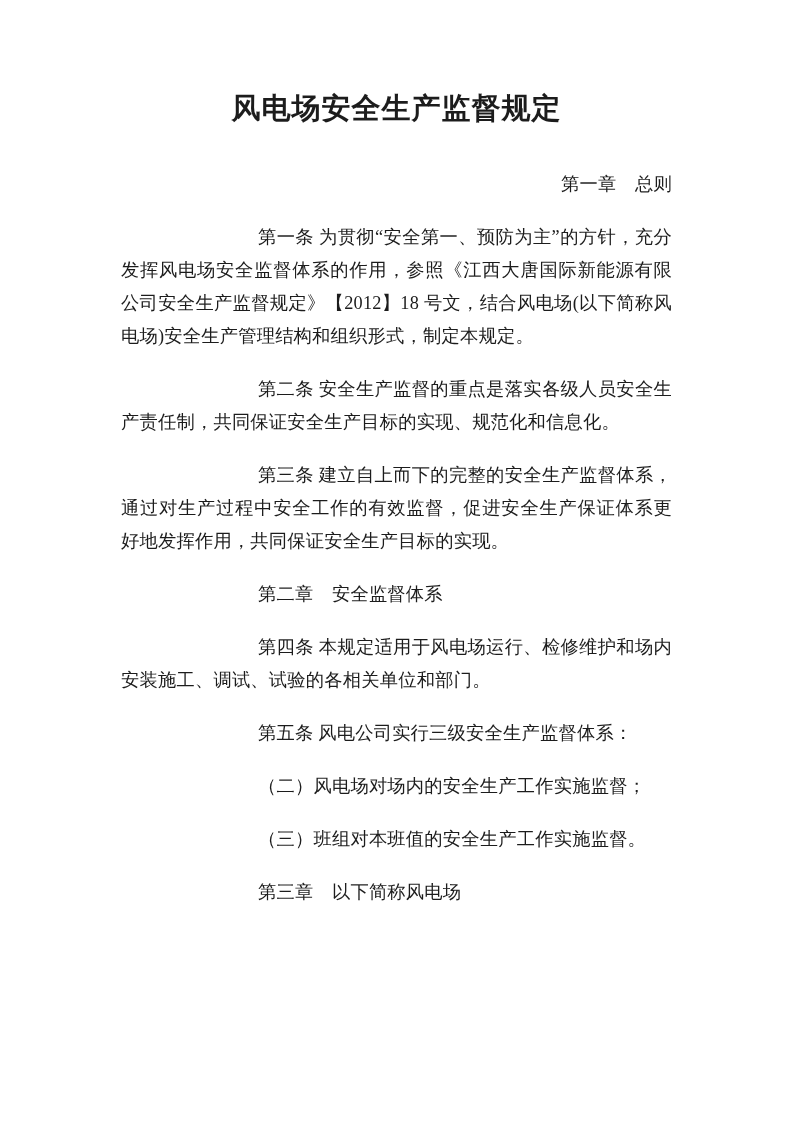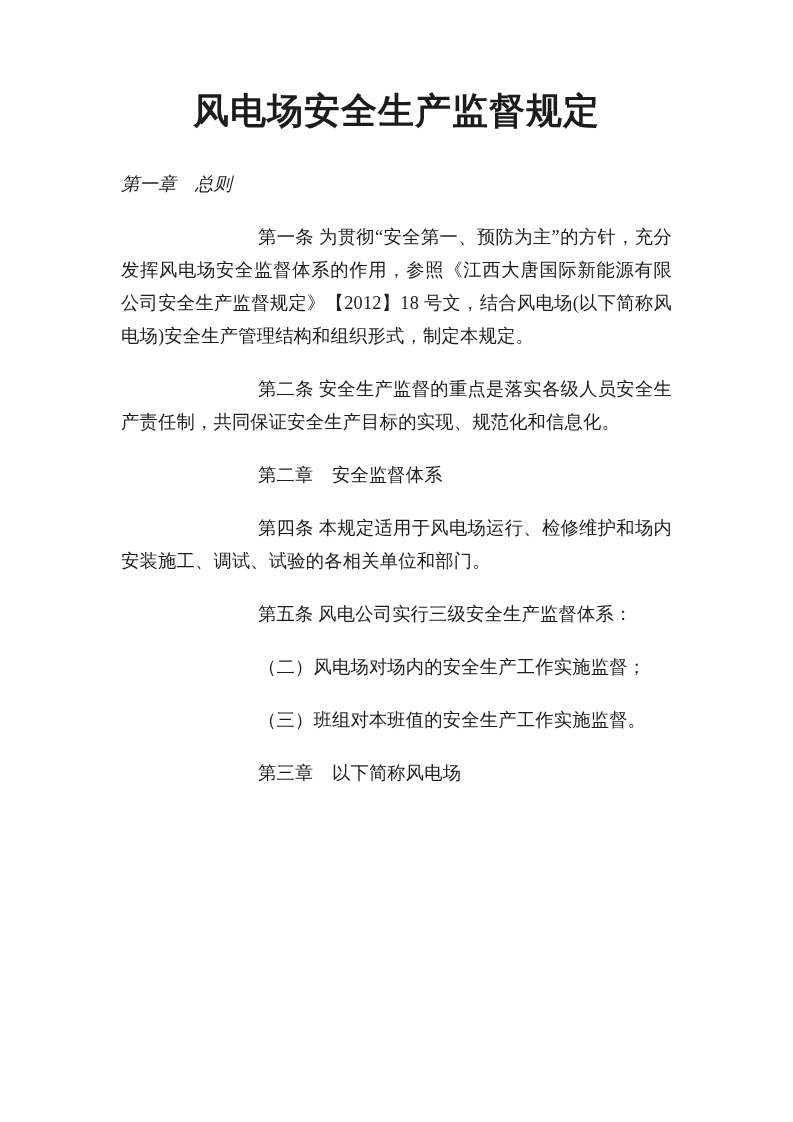--- a/index.html
+++ b/index.html
@@ -14,38 +14,38 @@
     position: relative;
     width: 793px;
     height: 1122px;
     background: #ffffff;
     color: #1c1c1c;
     font-family: "Liberation Serif", "DejaVu Serif", serif;
     box-sizing: border-box;
     padding: 92px 121px 0 121px;
   }
   .doc-title {
-    font-size: 36px;
+    font-size: 29px;
     font-weight: 700;
     line-height: 38px;
     text-align: center;
     letter-spacing: 1px;
     margin: 0 0 38px 0;
+    font-family: Liberation Mono, monospace;
   }
   .block {
     font-size: 18.3px;
     line-height: 33px;
     margin: 0 0 20px 0;
     text-align: justify;
     letter-spacing: 0.2px;
   }
   .chapter-left {
     text-indent: 0;
-    text-align: left;
-    font-style: italic;
+    text-align: right;
   }
   .article {
     text-indent: 137px;
   }
   .chapter-indent {
     text-indent: 137px;
     text-align: left;
   }
 </style>
 </head>
@@ -53,20 +53,21 @@
 
 <div class="page">
   <h1 class="doc-title">风电场安全生产监督规定</h1>
 
   <p class="block chapter-left">第一章　总则</p>
 
   <p class="block article">第一条 为贯彻“安全第一、预防为主”的方针，充分发挥风电场安全监督体系的作用，参照《江西大唐国际新能源有限公司安全生产监督规定》【2012】18 号文，结合风电场(以下简称风电场)安全生产管理结构和组织形式，制定本规定。</p>
 
   <p class="block article">第二条 安全生产监督的重点是落实各级人员安全生产责任制，共同保证安全生产目标的实现、规范化和信息化。</p>
 
+  <p class="block article">第三条 建立自上而下的完整的安全生产监督体系，通过对生产过程中安全工作的有效监督，促进安全生产保证体系更好地发挥作用，共同保证安全生产目标的实现。</p>
 
   <p class="block chapter-indent">第二章　安全监督体系</p>
 
   <p class="block article">第四条 本规定适用于风电场运行、检修维护和场内安装施工、调试、试验的各相关单位和部门。</p>
 
   <p class="block article">第五条 风电公司实行三级安全生产监督体系：</p>
 
 
   <p class="block article">（二）风电场对场内的安全生产工作实施监督；</p>
 

